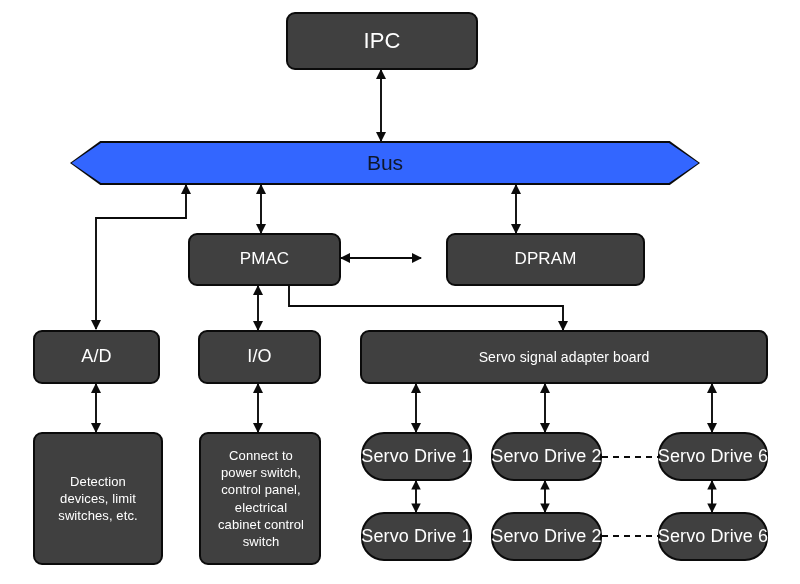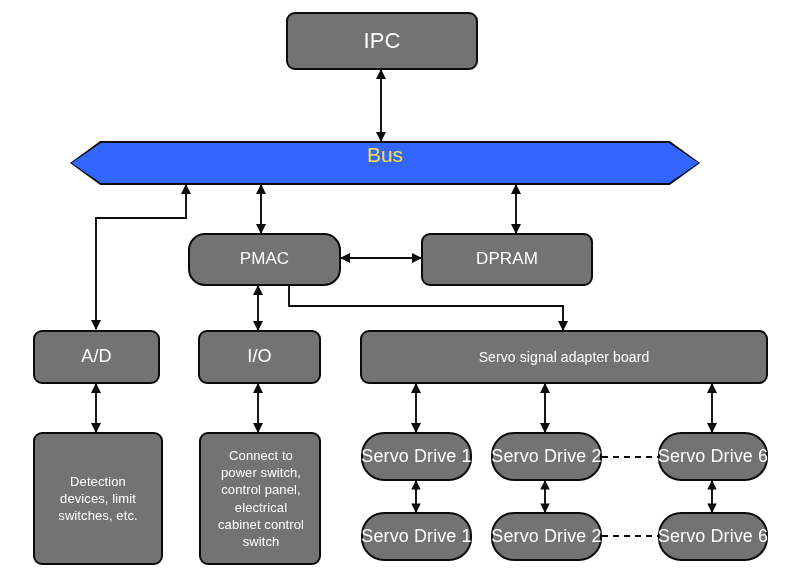--- a/index.html
+++ b/index.html
@@ -1,43 +1,43 @@
 <!DOCTYPE html>
 <html><head>
 <meta charset="utf-8">
 <style>
   html,body{margin:0;padding:0;background:#ffffff;}
   body{width:800px;height:584px;font-family:"Liberation Sans",sans-serif;overflow:hidden;}
   #diagram{position:relative;width:800px;height:584px;background:#ffffff;}
 
   .node{
     position:absolute;
-    background:#737373;
+    background:#404040;
     border:2px solid #0b0b0b;
     border-radius:9px;
     color:#ffffff;
     display:flex;
     align-items:center;
     justify-content:center;
     text-align:center;
     box-sizing:border-box;
     line-height:1.32;
     letter-spacing:.1px;
   }
   .node.nolabelwrap{white-space:nowrap;}
 
   
   .busShape{
     position:absolute;
     background:#3366FF;
     box-sizing:border-box;
     -webkit-clip-path:polygon(0% 50%, 4.8% 0%, 95.2% 0%, 100% 50%, 95.2% 100%, 4.8% 100%);
     clip-path:polygon(0% 50%, 4.8% 0%, 95.2% 0%, 100% 50%, 95.2% 100%, 4.8% 100%);
-    color:#fde047;
-    display:flex;align-items:flex-start;justify-content:center;
+    color:#0f172a;
+    display:flex;align-items:center;justify-content:center;
   }
   .busOutline{
     position:absolute;
     background:#0b0b0b;
     -webkit-clip-path:polygon(0% 50%, 4.8% 0%, 95.2% 0%, 100% 50%, 95.2% 100%, 4.8% 100%);
     clip-path:polygon(0% 50%, 4.8% 0%, 95.2% 0%, 100% 50%, 95.2% 100%, 4.8% 100%);
   }
 
   .svg-layer{position:absolute;left:0;top:0;width:800px;height:584px;pointer-events:none;}
 
@@ -101,25 +101,25 @@
     <span>IPC</span>
   </div>
 
   <div style="position:absolute;left:70px;top:141px;width:630px;height:44px;">
     <div class="busOutline" style="left:0;top:0;width:630px;height:44px;"></div>
     <div class="busShape t-bus" style="left:1.6px;top:1.6px;width:626.8px;height:40.8px;">
       <span>Bus</span>
     </div>
   </div>
 
-  <div class="node nolabelwrap t-mid" style="left:188px;top:233px;width:153px;height:53px;border-radius:17px;">
+  <div class="node nolabelwrap t-mid" style="left:188px;top:233px;width:153px;height:53px;">
     <span>PMAC</span>
   </div>
 
-  <div class="node nolabelwrap t-mid" style="left:421px;top:233px;width:172px;height:53px;">
+  <div class="node nolabelwrap t-mid" style="left:446px;top:233px;width:199px;height:53px;">
     <span>DPRAM</span>
   </div>
 
   <div class="node nolabelwrap t-ad" style="left:198px;top:330px;width:123px;height:54px;">
     <span>I/O</span>
   </div>
 
   <div class="node nolabelwrap t-ad" style="left:33px;top:330px;width:127px;height:54px;">
     <span>A/D</span>
   </div>

